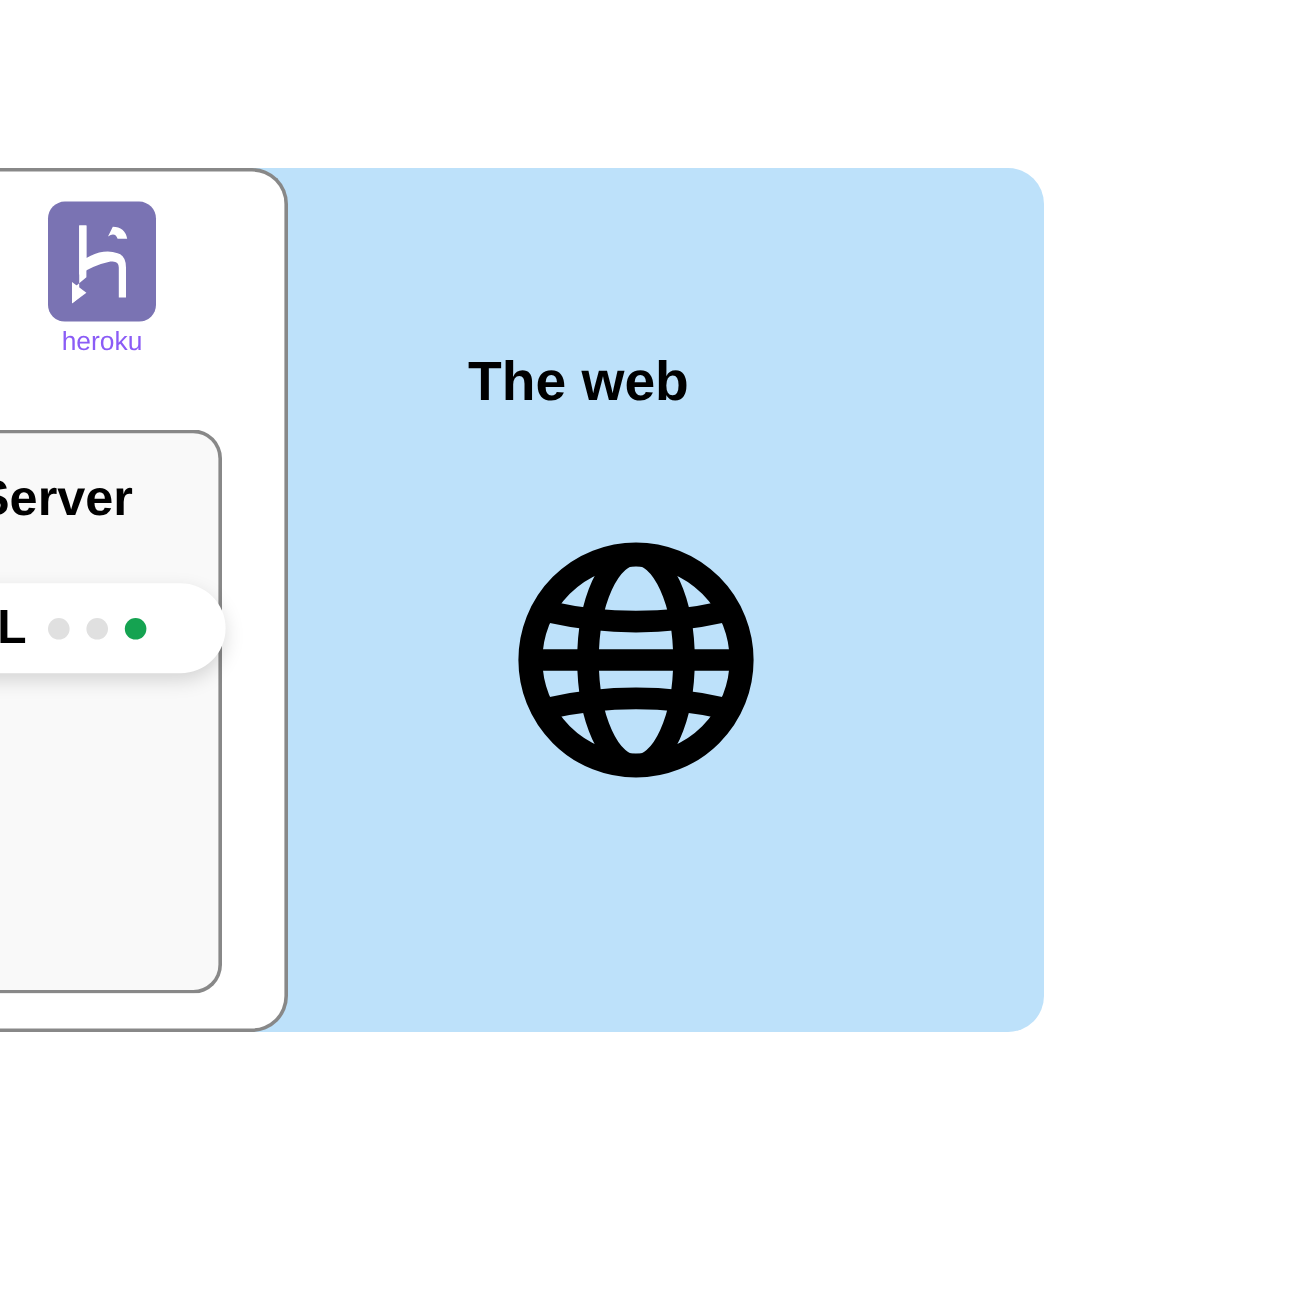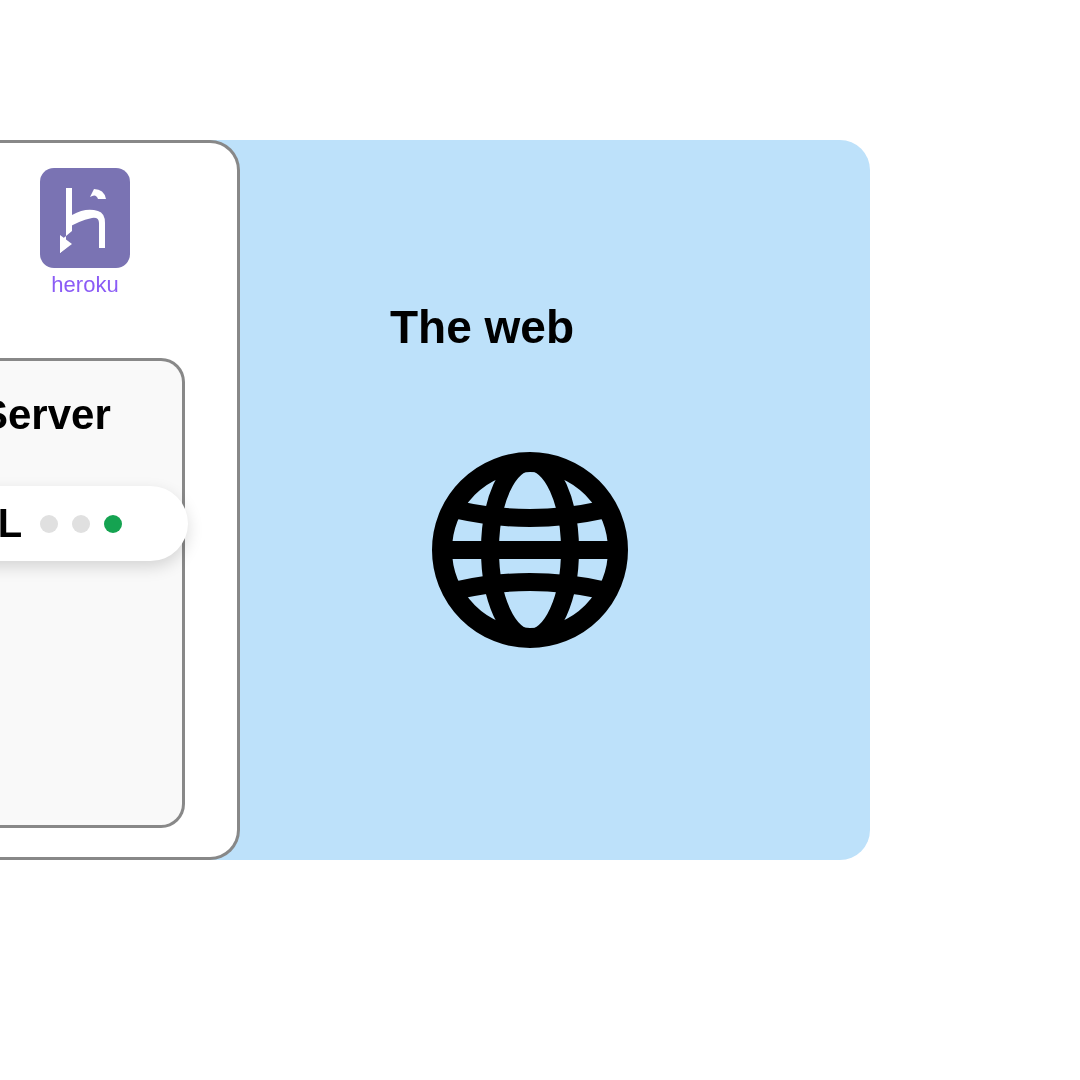--- a/index.html
+++ b/index.html
@@ -22,21 +22,21 @@
       left: -30px;
       top: 140px;
       width: 900px;
       height: 720px;
       background: #bde1fa;
       border-radius: 30px;
     }
     
     .web-title {
       position: absolute;
-      top: 160px;
+      top: 150px;
       left: 420px;
       font-size: 46px;
       font-weight: 700;
       color: #000000;
     }
     
     .globe-icon {
       position: absolute;
       top: 310px;
       left: 460px;

